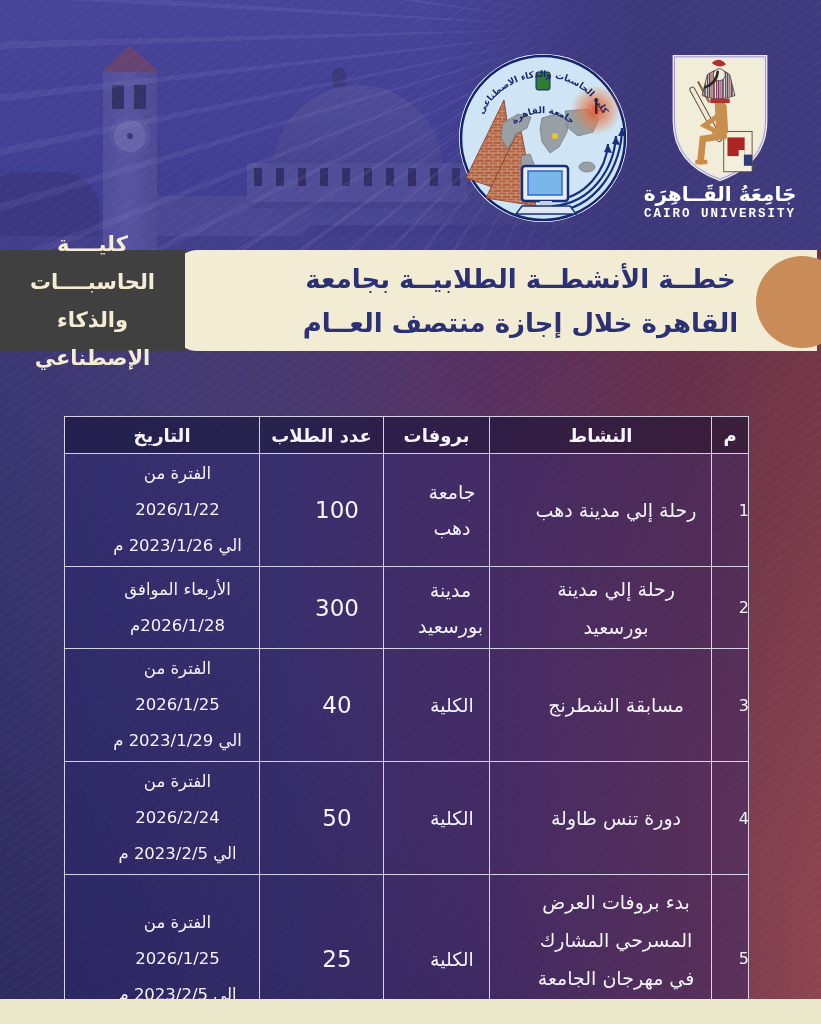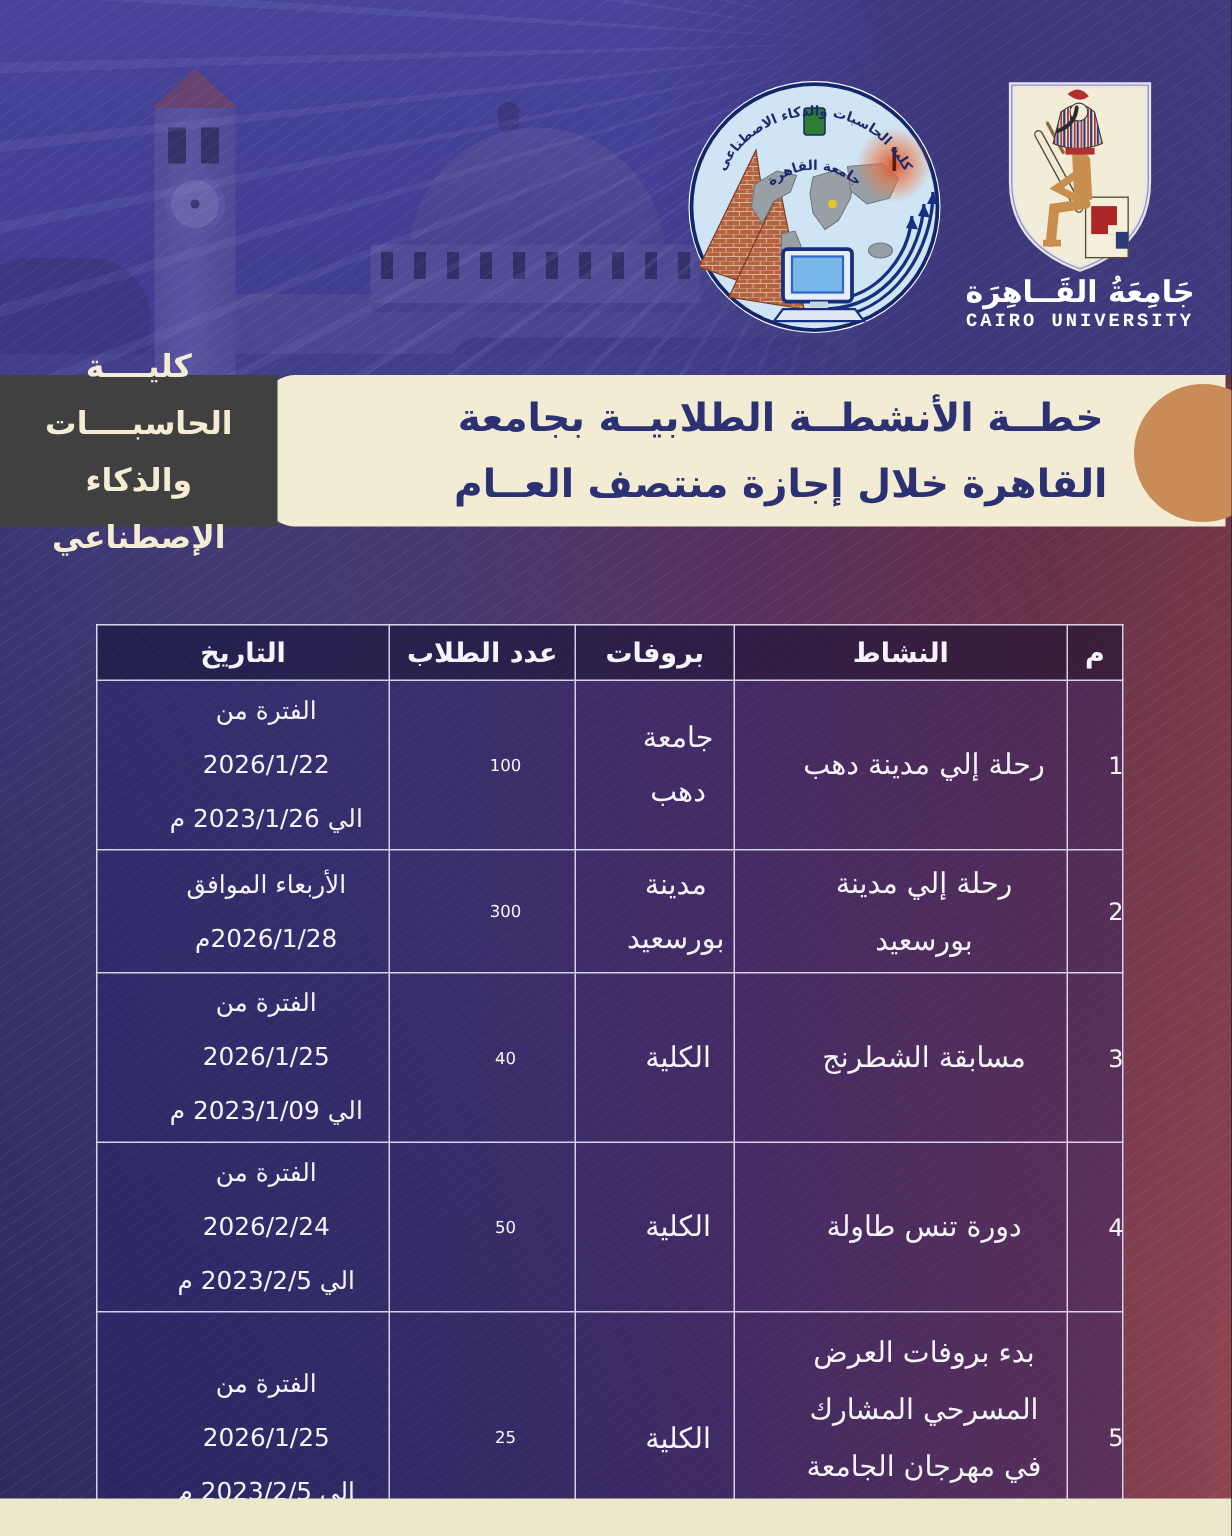--- a/index.html
+++ b/index.html
@@ -69,21 +69,21 @@
   table.activities{position:absolute;left:64px;top:416px;width:684px;border-collapse:collapse;
     table-layout:fixed;direction:rtl;color:#f5f3fb;}
   table.activities th,table.activities td{
     border:1.5px solid rgba(228,224,244,0.92);
     text-align:center;vertical-align:middle;padding:2px 6px;box-sizing:border-box;}
   table.activities th{background:rgba(12,11,46,0.52);font-size:18px;font-weight:bold;height:37px;}
   table.activities td{background:rgba(34,32,104,0.38);font-weight:normal;padding-left:37px;}
   td.c-idx{vertical-align:top;font-size:16px;padding-top:4px;}
   td.c-act{font-size:19px;line-height:38px;}
   td.c-place{font-size:19px;line-height:36px;}
-  td.c-num{font-size:11px;}
+  td.c-num{font-size:23px;}
   td.c-date{font-size:16.5px;line-height:36px;}
   .place-wrap{display:inline-block;max-width:84px;}
   .r1{height:77px}.r2{height:82px}.r3{height:80px}.r4{height:80px}.r5{height:168px}
   .dline{display:block;}
 </style>
 </head>
 <body>
 
 <div class="poster">
 
@@ -246,21 +246,21 @@
         <span class="dline">2026/1/28م</span>
       </td>
     </tr>
     <tr class="r3">
       <td class="c-idx">3</td>
       <td class="c-act">مسابقة الشطرنج</td>
       <td class="c-place"><span class="place-wrap">الكلية</span></td>
       <td class="c-num">40</td>
       <td class="c-date">
         <span class="dline">الفترة من 2026/1/25</span>
-        <span class="dline">الي 2023/1/09 م</span>
+        <span class="dline">الي 2023/1/29 م</span>
       </td>
     </tr>
     <tr class="r4">
       <td class="c-idx">4</td>
       <td class="c-act">دورة تنس طاولة</td>
       <td class="c-place"><span class="place-wrap">الكلية</span></td>
       <td class="c-num">50</td>
       <td class="c-date">
         <span class="dline">الفترة من 2026/2/24</span>
         <span class="dline">الي 2023/2/5 م</span>

